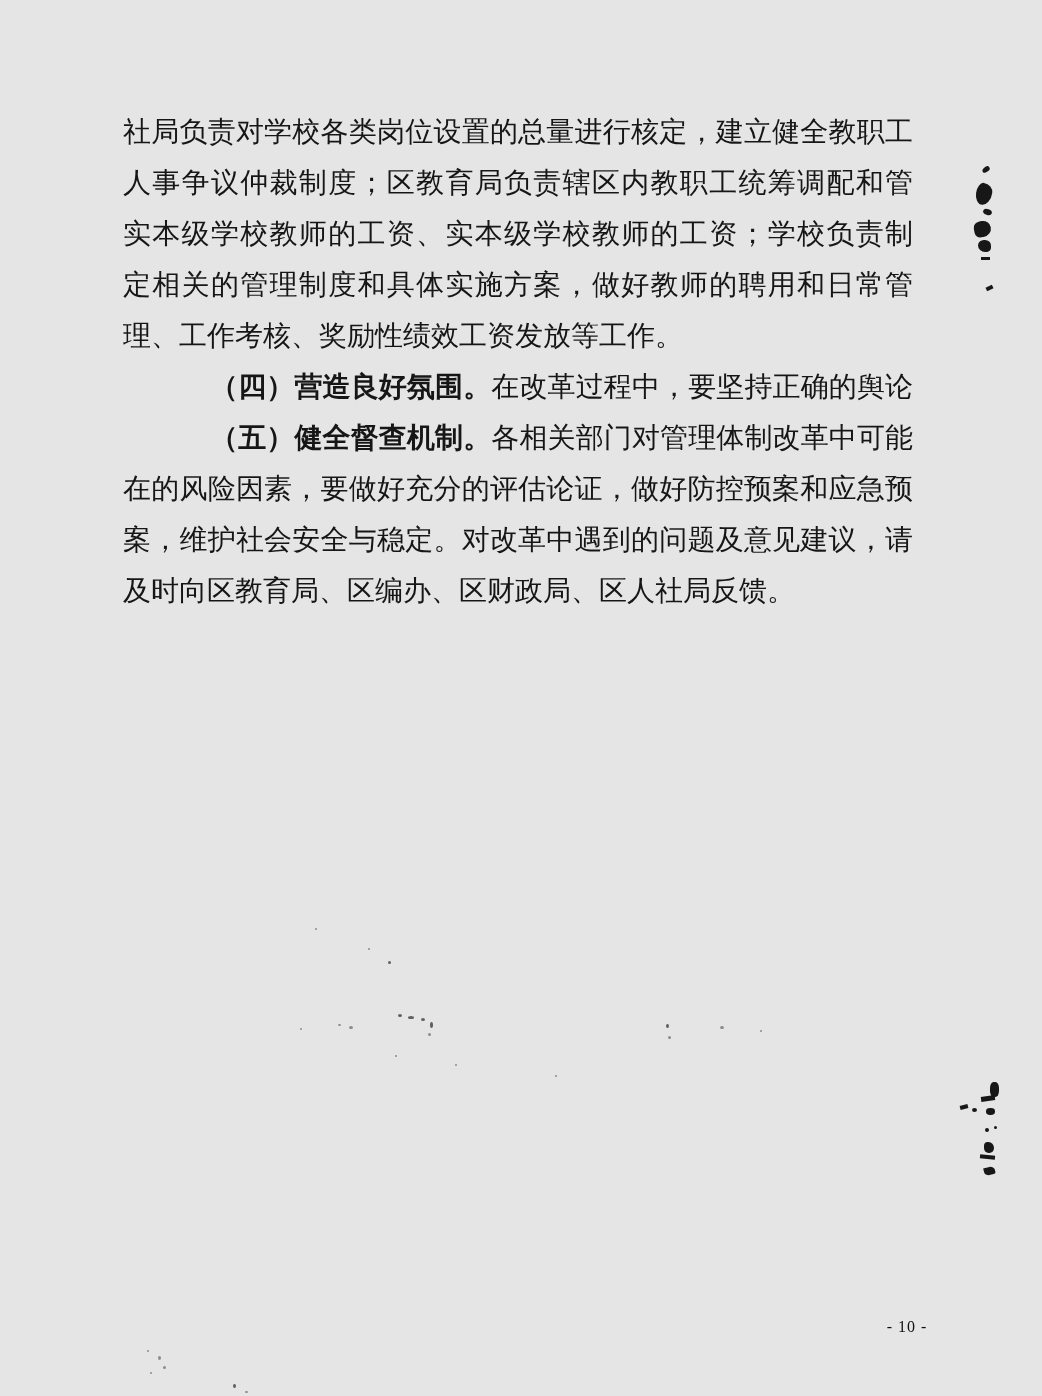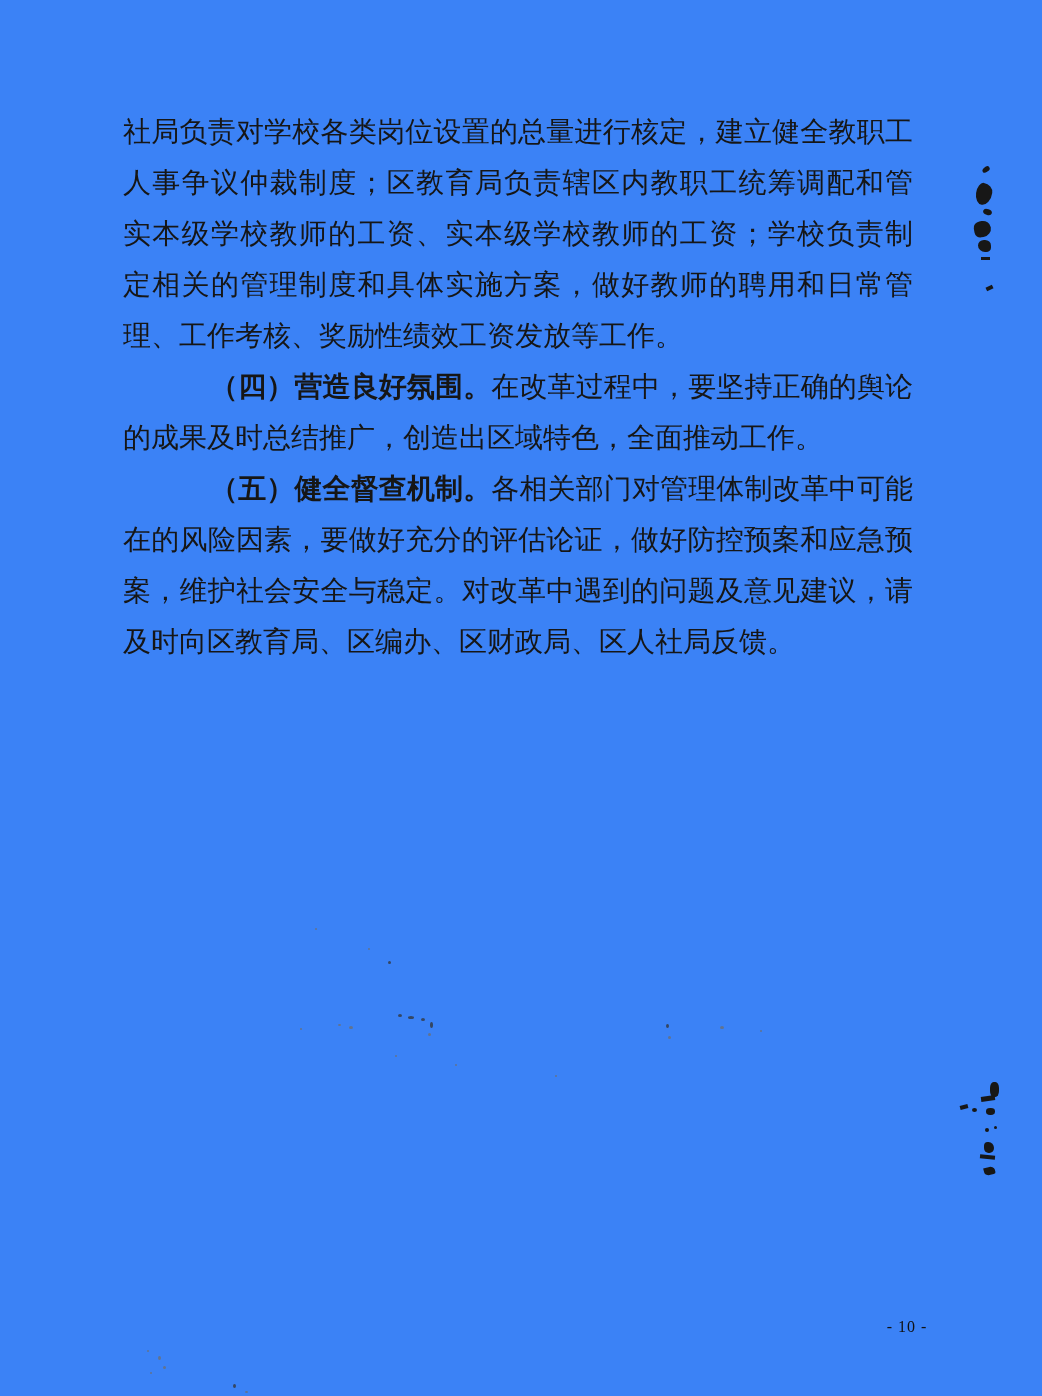--- a/index.html
+++ b/index.html
@@ -4,21 +4,21 @@
 <style>
   html, body { margin: 0; padding: 0; }
   body {
     width: 1042px; height: 1396px;
     background: #ffffff;
     font-family: "Liberation Serif", "DejaVu Serif", serif;
   }
   .page {
     position: relative;
     width: 1042px; height: 1396px;
-    background: #3b82f6;
+    background: #e5e5e5;
     overflow: hidden;
   }
   .text-block {
     position: absolute;
     left: 123px; top: 106px;
     width: 790px;
     color: #161616;
     font-size: 28px;
     line-height: 51px;
   }
@@ -64,21 +64,20 @@
   <div class="text-block">
     <div class="ln">社局负责对学校各类岗位设置的总量进行核定，建立健全教职工</div>
     <div class="ln">人事争议仲裁制度；区教育局负责辖区内教职工统筹调配和管</div>
     <div class="ln">实本级学校教师的工资、实本级学校教师的工资；学校负责制</div>
     <div class="ln">定相关的管理制度和具体实施方案，做好教师的聘用和日常管</div>
     <div class="ln end">理、工作考核、奖励性绩效工资发放等工作。</div>
 
     <div class="ln ind">
       <span class="b">（四）营造良好氛围。</span><span>在改革过程中，要坚持正确的舆论导</span>
     </div>
-    <div class="ln end">的成果及时总结推广，创造出区域特色，全面推动工作。</div>
 
     <div class="ln ind">
       <span class="b">（五）健全督查机制。</span><span>各相关部门对管理体制改革中可能存</span>
     </div>
     <div class="ln">在的风险因素，要做好充分的评估论证，做好防控预案和应急预</div>
     <div class="ln">案，维护社会安全与稳定。对改革中遇到的问题及意见建议，请</div>
     <div class="ln end">及时向区教育局、区编办、区财政局、区人社局反馈。</div>
 
   </div>
 

